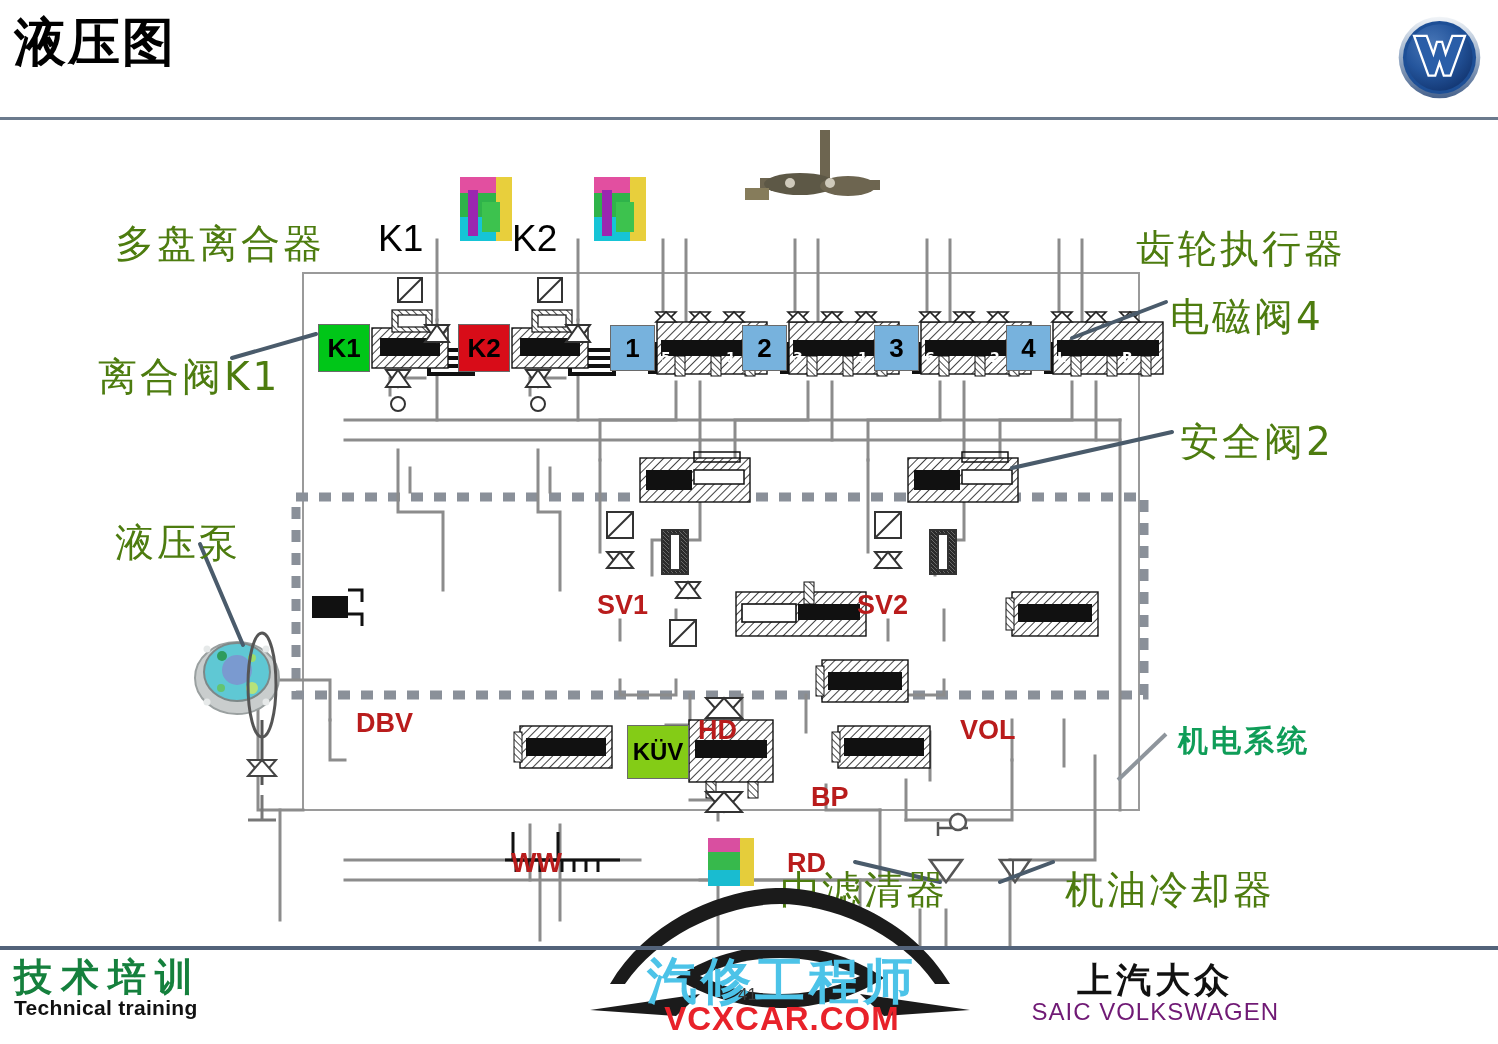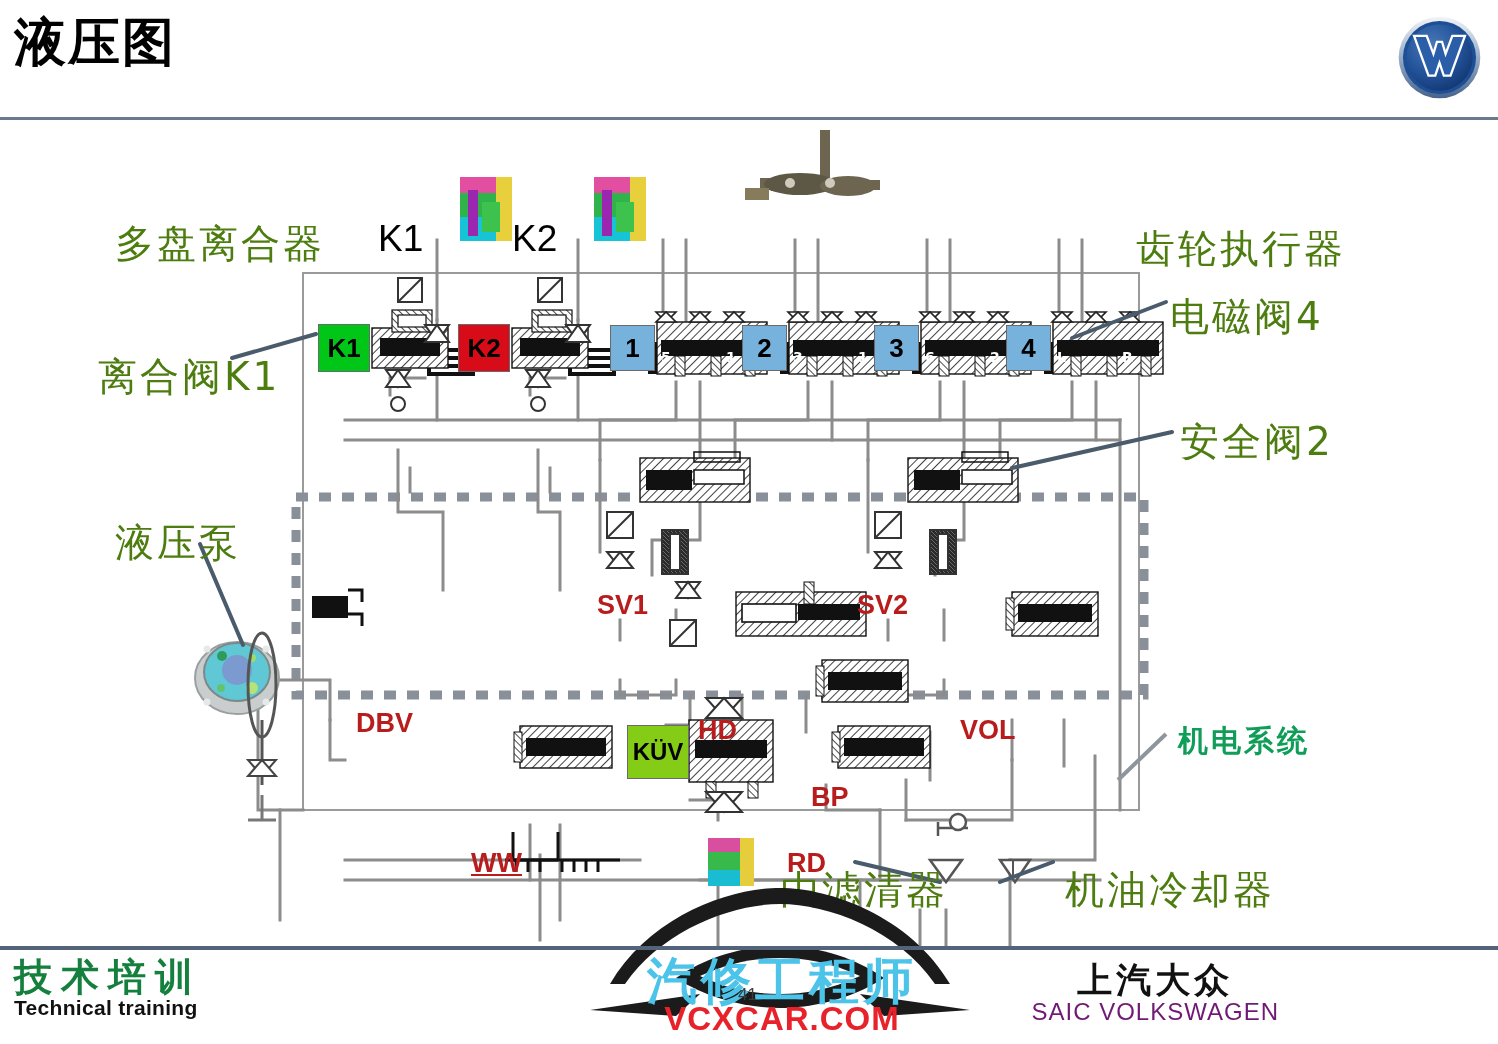--- a/index.html
+++ b/index.html
@@ -599,21 +599,21 @@
     <div class="chip num" style="left:874px; top:205px; width:45px; height:46px; font-size:26px;">3</div>
     <div class="chip num" style="left:1006px; top:205px; width:45px; height:46px; font-size:26px;">4</div>
     <div class="chip kuv" style="left:627px; top:605px; width:62px; height:54px; font-size:24px;">KÜV</div>
 
     <div class="lbl lbl-lat" style="left:597px; top:470px;">SV1</div>
     <div class="lbl lbl-lat" style="left:857px; top:470px;">SV2</div>
     <div class="lbl lbl-lat" style="left:356px; top:588px;">DBV</div>
     <div class="lbl lbl-lat" style="left:698px; top:595px;text-align:center;">HD</div>
     <div class="lbl lbl-lat" style="left:960px; top:595px;">VOL</div>
     <div class="lbl lbl-lat" style="left:791px; top:662px;margin-left:20px;">BP</div>
-    <div class="lbl lbl-lat" style="left:471px; top:728px;text-decoration:underline;">WW</div>
+    <div class="lbl lbl-lat" style="left:511px; top:728px;">WW</div>
     <div class="lbl lbl-lat" style="left:787px; top:728px;">RD</div>
 
     <div class="lbl" style="left:661px; top:229px; font-size:14px; font-weight:bold; color:#fff;">5</div>
     <div class="lbl" style="left:726px; top:229px; font-size:14px; font-weight:bold; color:#fff;">1</div>
     <div class="lbl" style="left:793px; top:229px; font-size:14px; font-weight:bold; color:#fff;">3</div>
     <div class="lbl" style="left:858px; top:229px; font-size:14px; font-weight:bold; color:#fff;">1</div>
     <div class="lbl" style="left:925px; top:229px; font-size:14px; font-weight:bold; color:#fff;">6</div>
     <div class="lbl" style="left:990px; top:229px; font-size:14px; font-weight:bold; color:#fff;">2</div>
     <div class="lbl" style="left:1057px; top:229px; font-size:14px; font-weight:bold; color:#fff;">L</div>
     <div class="lbl" style="left:1122px; top:229px; font-size:14px; font-weight:bold; color:#fff;">R</div>

